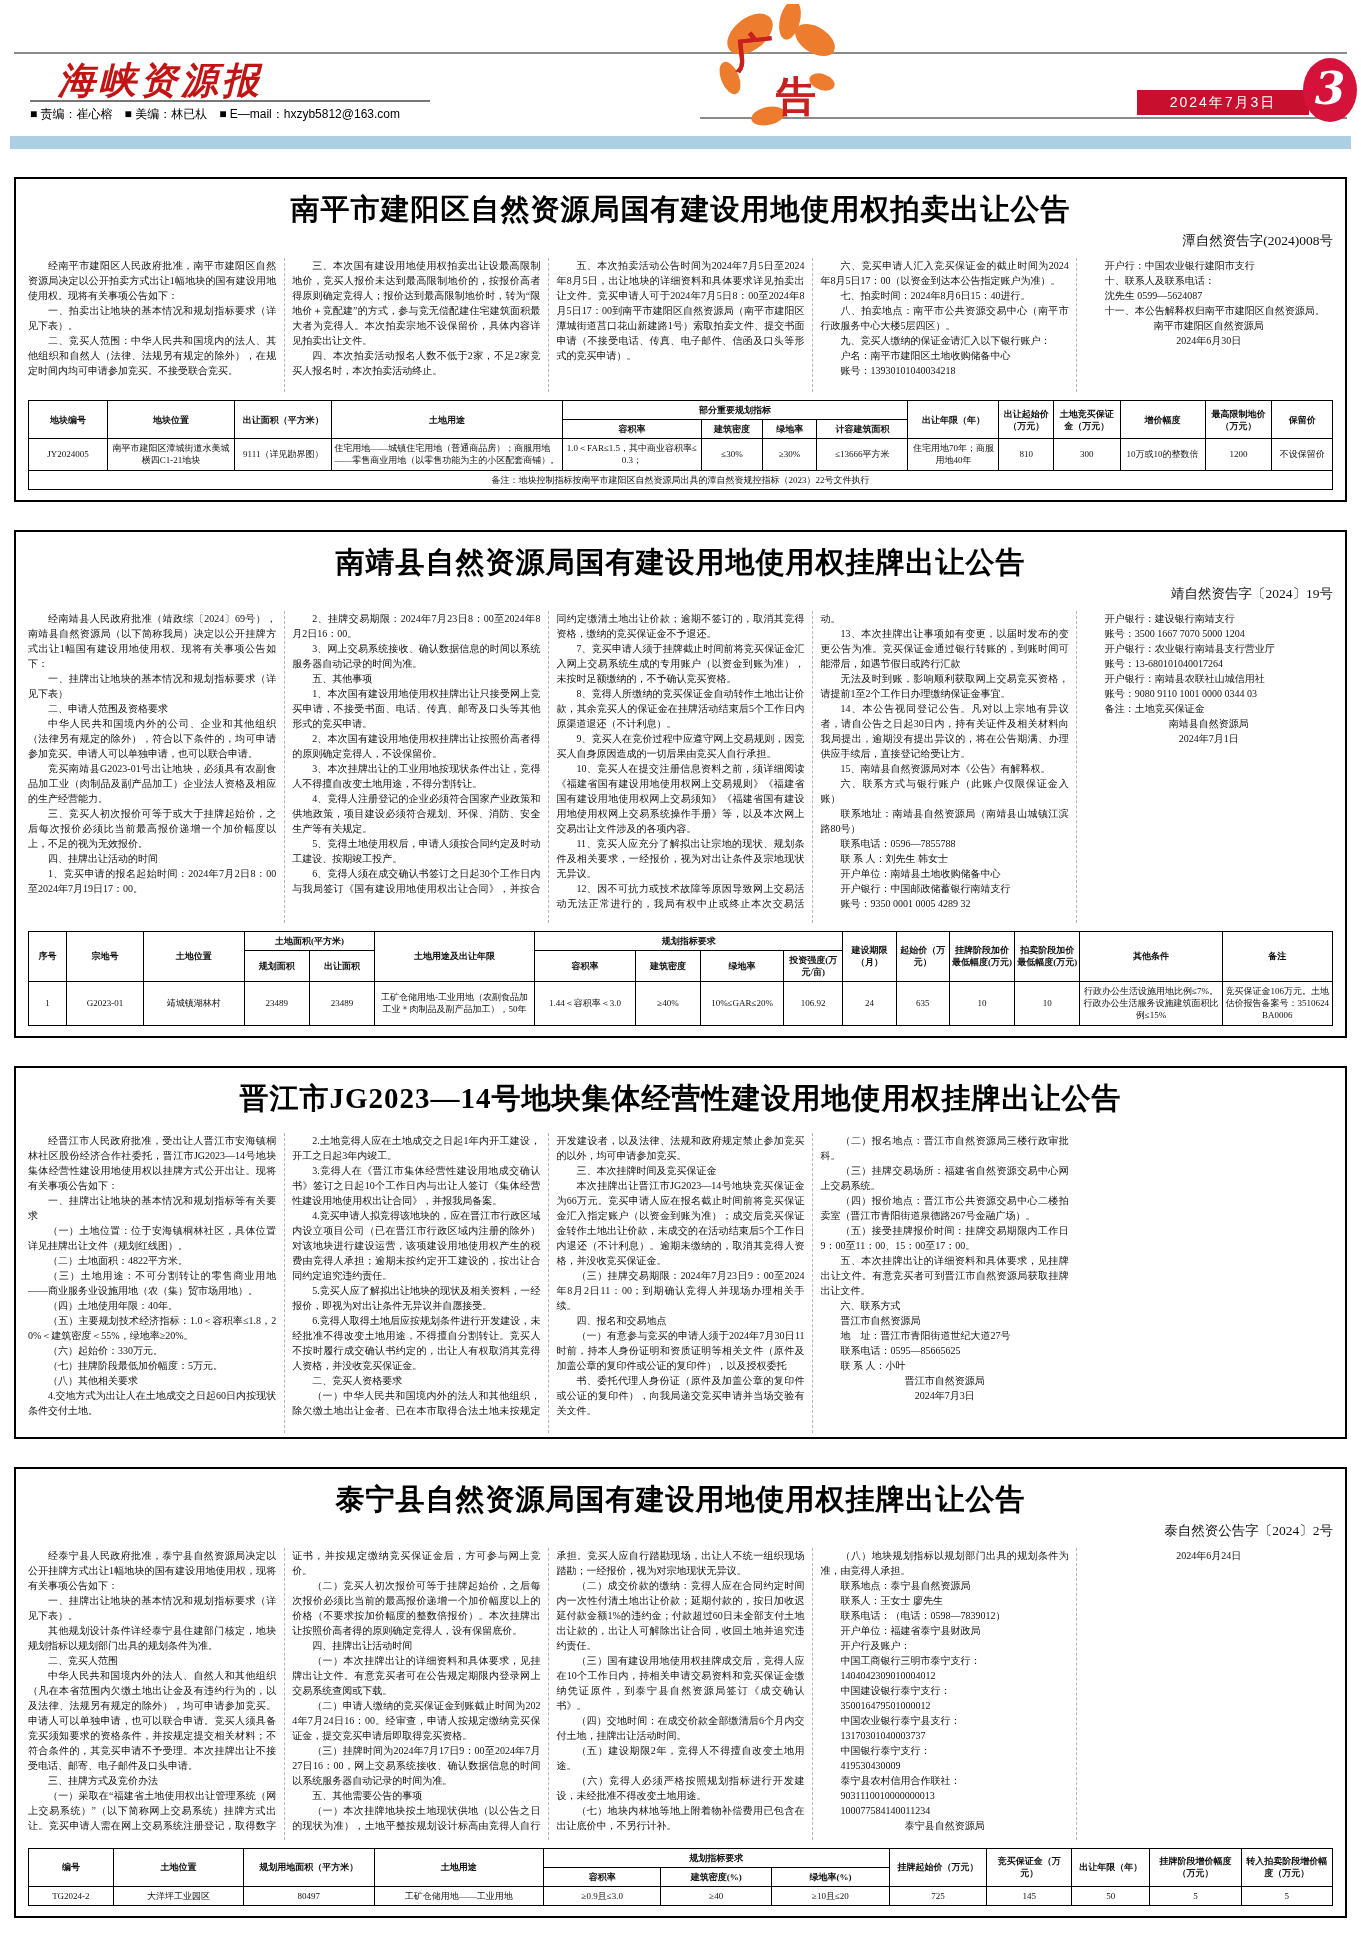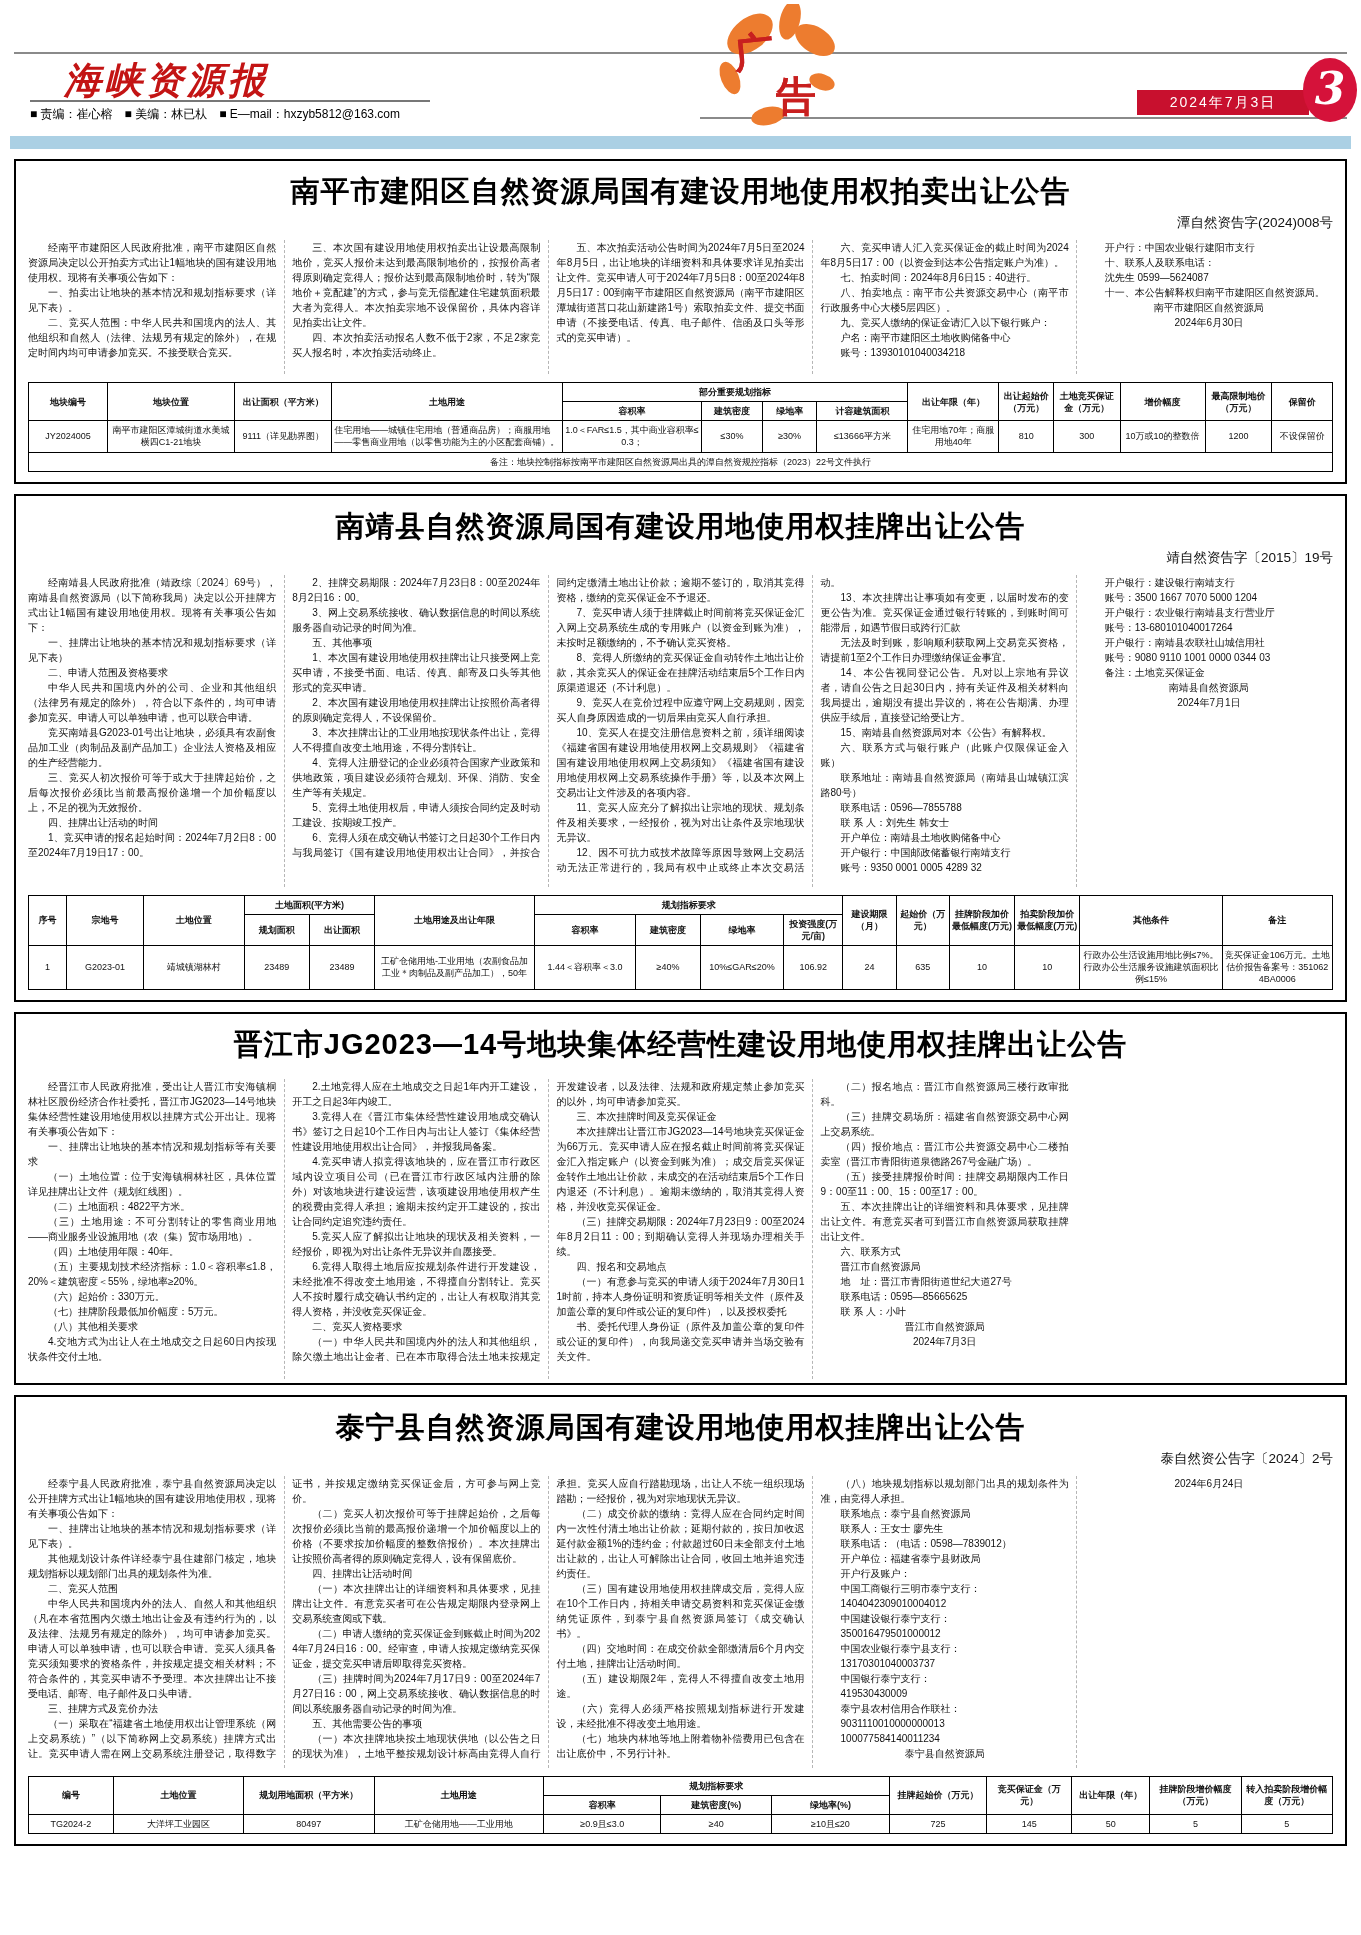--- a/index.html
+++ b/index.html
@@ -2,40 +2,40 @@
 <html><head>
 <meta charset="utf-8">
 <style>
   html,body{margin:0;padding:0;background:#e8e8e8;}
   .page{position:relative;width:1361px;height:1935px;background:#ffffff;margin:0 auto;
         font-family:"Liberation Sans","DejaVu Sans",sans-serif;color:#111;overflow:hidden;}
   
   .hdr{position:relative;height:136px;}
   .rule1{position:absolute;top:52px;left:14px;right:14px;height:2px;background:#8a8a8a;}
   .rule2{position:absolute;top:117px;left:700px;right:14px;height:2px;background:#8a8a8a;}
-  .masthead{position:absolute;top:56px;left:64px;font-family:"DejaVu Serif",serif;
+  .masthead{position:absolute;top:56px;left:58px;font-family:"DejaVu Serif",serif;
             font-weight:bold;font-style:italic;font-size:37px;color:#c31414;letter-spacing:4px;}
   .mast-rule{position:absolute;top:100px;left:30px;width:400px;height:2px;background:#777;}
   .editors{position:absolute;top:106px;left:30px;font-size:12px;color:#000000;white-space:nowrap;}
   .adlogo{position:absolute;top:4px;left:672px;width:200px;height:132px;z-index:3;}
   .adlogo svg{position:absolute;top:0;left:0;}
   .adchar{position:absolute;color:#c81f1f;font-weight:bold;font-size:40px;line-height:1;
           font-family:"DejaVu Serif",serif;text-shadow:0 0 0 #c81f1f;}
   .adchar.c1{top:28px;left:62px;transform:rotate(-6deg);}
   .adchar.c2{top:72px;left:104px;}
   .datebar{position:absolute;top:90px;right:52px;width:172px;height:25px;background:#c8102e;
            color:#fff;font-size:14px;line-height:25px;text-align:center;letter-spacing:2px;z-index:2;}
   .pagecirc{position:absolute;top:58px;right:4px;width:54px;height:64px;background:#d5123a;
             border-radius:50%;color:#fff;text-align:center;z-index:4;}
   .pagecirc span{font-family:"DejaVu Serif",serif;font-style:italic;font-weight:bold;
                  font-size:44px;line-height:62px;}
   .blueband{margin:0 10px;height:13px;background:#abd0e4;}
   
-  .notice{margin:10px 14px 0 14px;border:2px solid #000;padding:2px 12px 4px 12px;
-          overflow:hidden;box-sizing:border-box;}
+  .notice{margin:28px 14px 0 14px;border:2px solid #000;padding:2px 12px 4px 12px;
+          overflow:hidden;box-sizing:border-box;font-family:Liberation Serif, serif;}
   .notice h2{margin:9px 0 2px 0;text-align:center;font-size:29px;letter-spacing:1px;
              font-weight:bold;color:#000;}
   .docno{text-align:right;font-size:13.5px;margin:2px 0 8px 0;}
   .cols{column-count:5;column-gap:16px;column-rule:1px dashed #b5b5b5;column-fill:auto;
         font-size:10px;line-height:1.5;text-align:justify;overflow:hidden;}
   .cols p{margin:0;text-indent:2em;word-break:break-all;}
   .cols p.ar{text-align:center;text-indent:0;}
   .s1 .cols{height:134px;}
   .s2 .cols{height:312px;}
   .s3 .cols{height:300px;}
@@ -160,21 +160,21 @@
         </tr>
         <tr>
           <td class="note" colspan="14">备注：地块控制指标按南平市建阳区自然资源局出具的潭自然资规控指标（2023）22号文件执行</td>
         </tr>
       </tbody>
     </table>
   </section>
 
   <section class="notice s2">
     <h2>南靖县自然资源局国有建设用地使用权挂牌出让公告</h2>
-    <div class="docno">靖自然资告字〔2015〕19号</div>
+    <div class="docno">靖自然资告字〔2024〕19号</div>
     <div class="cols">
         <p>经南靖县人民政府批准（靖政综〔2024〕69号），南靖县自然资源局（以下简称我局）决定以公开挂牌方式出让1幅国有建设用地使用权。现将有关事项公告如下：</p>
         <p>一、挂牌出让地块的基本情况和规划指标要求（详见下表）</p>
         <p>二、申请人范围及资格要求</p>
         <p>中华人民共和国境内外的公司、企业和其他组织（法律另有规定的除外），符合以下条件的，均可申请参加竞买。申请人可以单独申请，也可以联合申请。</p>
         <p>竞买南靖县G2023-01号出让地块，必须具有农副食品加工业（肉制品及副产品加工）企业法人资格及相应的生产经营能力。</p>
         <p>三、竞买人初次报价可等于或大于挂牌起始价，之后每次报价必须比当前最高报价递增一个加价幅度以上，不足的视为无效报价。</p>
         <p>四、挂牌出让活动的时间</p>
         <p>1、竞买申请的报名起始时间：2024年7月2日8：00至2024年7月19日17：00。</p>
         <p>2、挂牌交易期限：2024年7月23日8：00至2024年8月2日16：00。</p>

